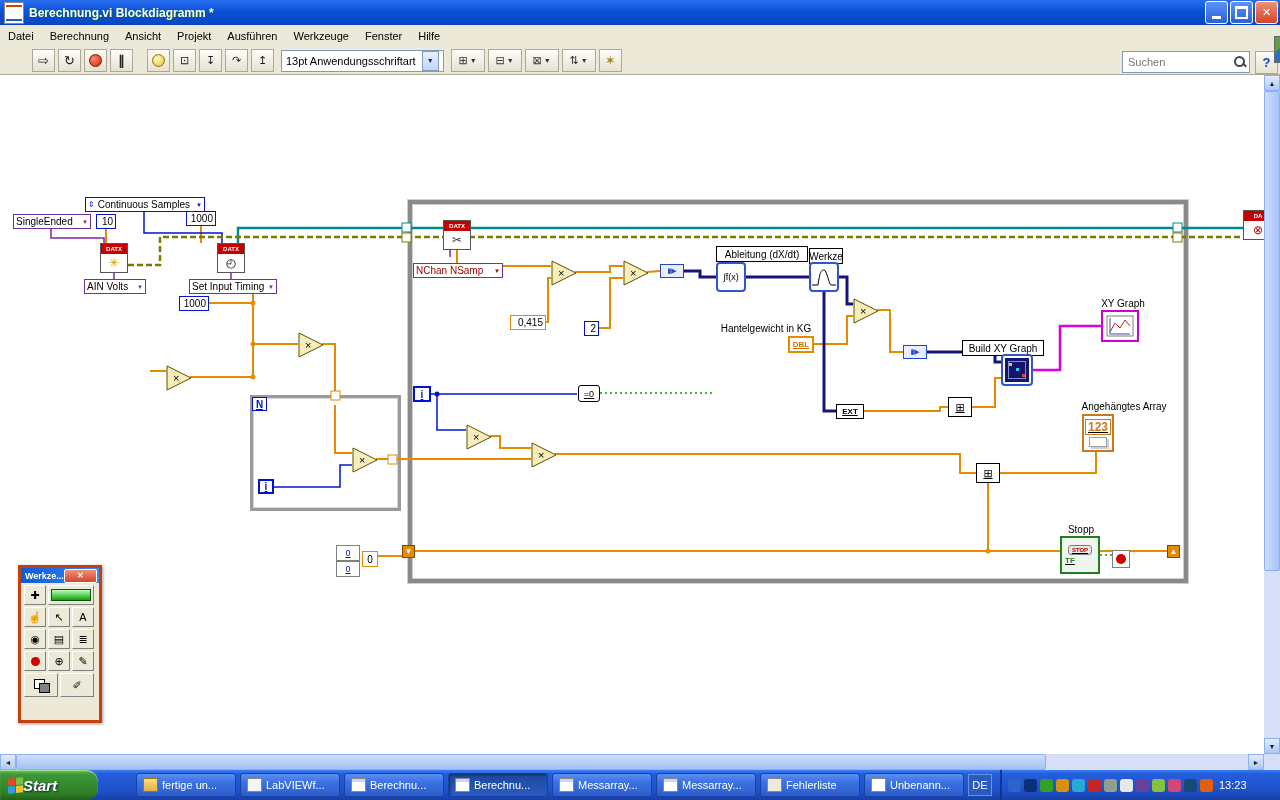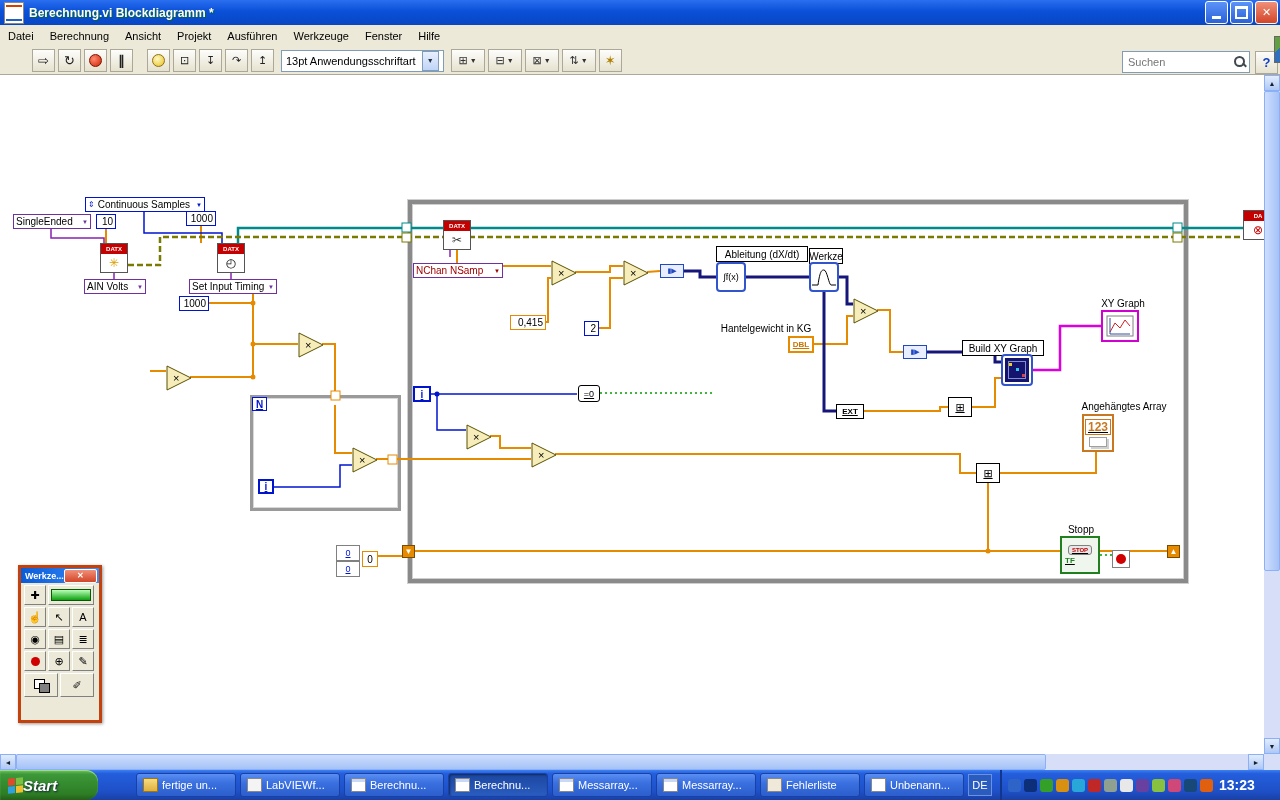--- a/index.html
+++ b/index.html
@@ -83,21 +83,21 @@
   .flag{display:grid;grid-template-columns:7px 7px;grid-template-rows:7px 7px;gap:1px;transform:skewY(-6deg);}
   .flag i{display:block;}
   .startbtn span{font-size:15px;font-weight:bold;font-style:italic;text-shadow:1px 1px 2px #123;}
   .task{height:24px;margin-left:4px;border-radius:3px;background:linear-gradient(#5a8ef2,#3a70e0 40%,#2c5ecc);border:1px solid #1941a5;display:flex;align-items:center;gap:4px;padding:0 6px;font-size:11px;white-space:nowrap;overflow:hidden;box-sizing:border-box;width:100px;}
   .task.active{background:linear-gradient(#1c47a0,#2a5cc0);box-shadow:inset 1px 1px 2px #102a60;}
   .ticon{width:13px;height:12px;flex:0 0 auto;}
   .tlabel{overflow:hidden;text-overflow:ellipsis;}
   .deblock{margin-left:4px;width:22px;height:20px;background:#2a5cc0;border:1px solid #6a92e0;font-size:11px;display:flex;align-items:center;justify-content:center;}
   .tray{margin-left:8px;height:30px;display:flex;align-items:center;gap:3px;border-left:2px solid #12368c;padding-left:6px;}
   .tray span{width:13px;height:13px;border-radius:3px;display:block;}
-  .clock{margin-left:6px;margin-right:24px;font-size:14px;font-weight:bold;}
+  .clock{margin-left:6px;margin-right:24px;font-size:11px;}
   svg text{font-family:"Liberation Sans",sans-serif;}
 </style>
 </head>
 <body>
 
 <div class="win">
 
   <div class="a titlebar">
     <div class="vicon">
         <i></i>

